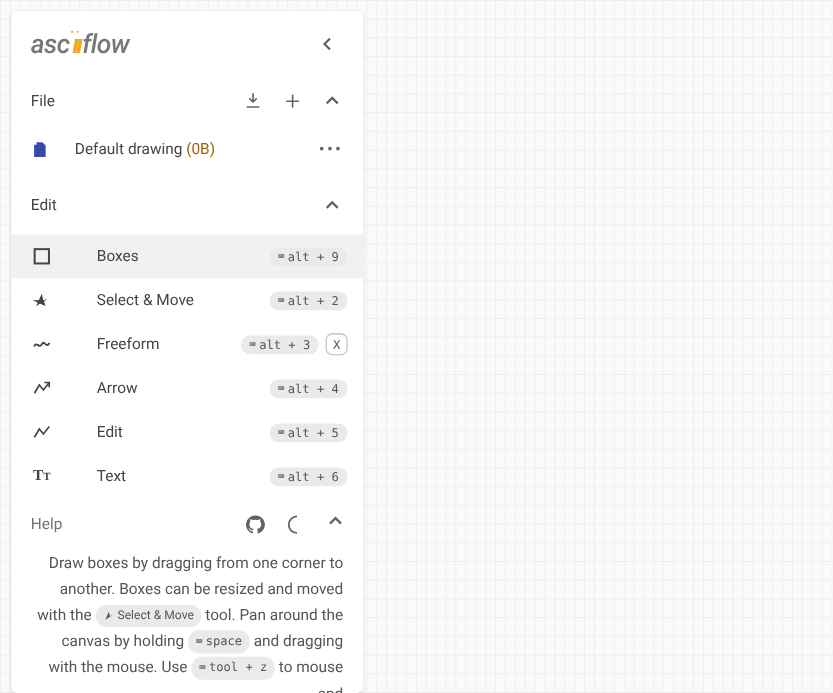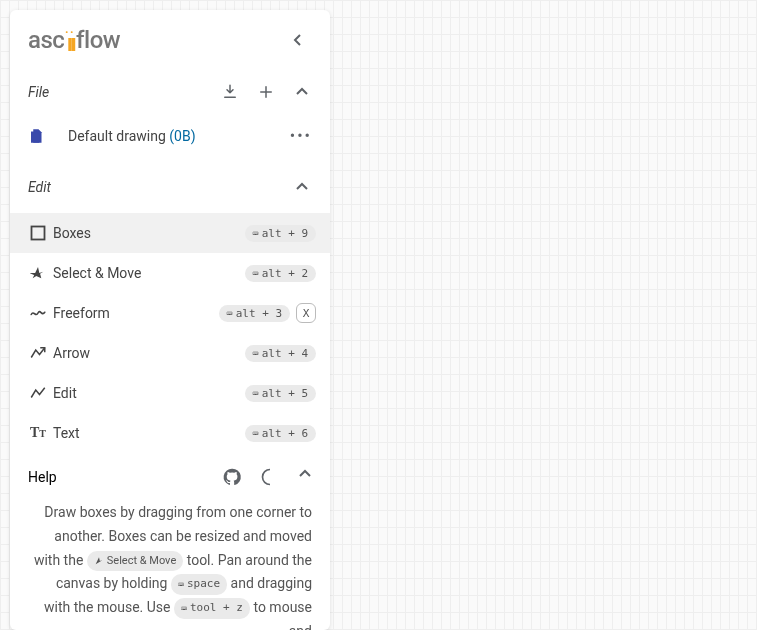--- a/index.html
+++ b/index.html
@@ -36,21 +36,22 @@
     align-items: center;
     justify-content: space-between;
     padding: 14px 16px 10px 18px;
   }
   .logo {
     font-size: 24px;
     font-weight: 500;
     color: #777;
     letter-spacing: -0.5px;
     display: flex;
-    align-items: flex-end;
+    align-items: center;
+    font-style: italic;
   }
   .logo .ii {
     color: #f5a623;
     font-weight: 700;
     display: inline-flex;
     flex-direction: column;
     align-items: center;
     line-height: 0.7;
     margin: 0 1px;
     transform: translateY(-2px);
@@ -59,38 +60,37 @@
   .logo .bars { font-size: 24px; letter-spacing: -3px; }
   .collapse-btn {
     width: 32px; height: 32px; display:flex; align-items:center; justify-content:center;
     color:#5f6368; cursor:pointer; border-radius:50%;
   }
   .section-row {
     display:flex; align-items:center; justify-content:space-between;
     padding: 16px 18px;
     color:#444;
     font-size: 14px;
-    font-style: italic;
   }
   .section-row .actions { display:flex; gap:16px; align-items:center; color:#5f6368; }
   .section-row .actions .ico { width:20px; height:20px; display:flex; align-items:center; justify-content:center; cursor:pointer; }
   .file-row {
     display:flex; align-items:center; padding: 8px 18px 16px;
     gap: 22px;
     color:#444;
     font-size:14px;
   }
   .file-icon { color:#3949ab; }
-  .file-size { color:#0369a1; }
+  .file-size { color:#a16207; }
   .dots-more { margin-left:auto; color:#5f6368; cursor:pointer; letter-spacing:2px; font-size:16px; }
   .tool-list { }
   .tool {
     display:flex; align-items:center;
     padding: 10px 14px 10px 18px;
-    gap: 5px;
+    gap: 40px;
     font-size:14px;
     color:#444;
     cursor:pointer;
     min-height: 40px;
   }
   .tool.active { background:#f1f1f1; }
   .tool .tool-ico { width:20px; height:20px; display:flex; align-items:center; justify-content:center; color:#444; }
   .tool .kbd-wrap { margin-left:auto; display:flex; gap:6px; align-items:center; }
   .kbd {
     display:inline-flex; align-items:center; gap:3px;
@@ -101,21 +101,21 @@
   .kbd-icon { font-size:10px; }
   .kbd-outline {
     display:inline-flex; align-items:center; justify-content:center;
     border:1px solid #bbb; border-radius:6px;
     min-width:20px; height:20px; font-size:11px; font-family: ui-monospace, Menlo, monospace;
     color:#555; padding:0 5px;
   }
   .help-row {
     display:flex; align-items:center; justify-content:space-between;
     padding: 14px 18px;
-    color:#000000; font-size:14px;
+    color:#737373; font-size:14px;
   }
   .help-row .actions { display:flex; gap:18px; color:#5f6368; }
   .help-text {
     padding: 0 18px;
     font-size:14px;
     color:#555;
     line-height:1.7;
     text-align:right;
   }
   .inline-chip {

